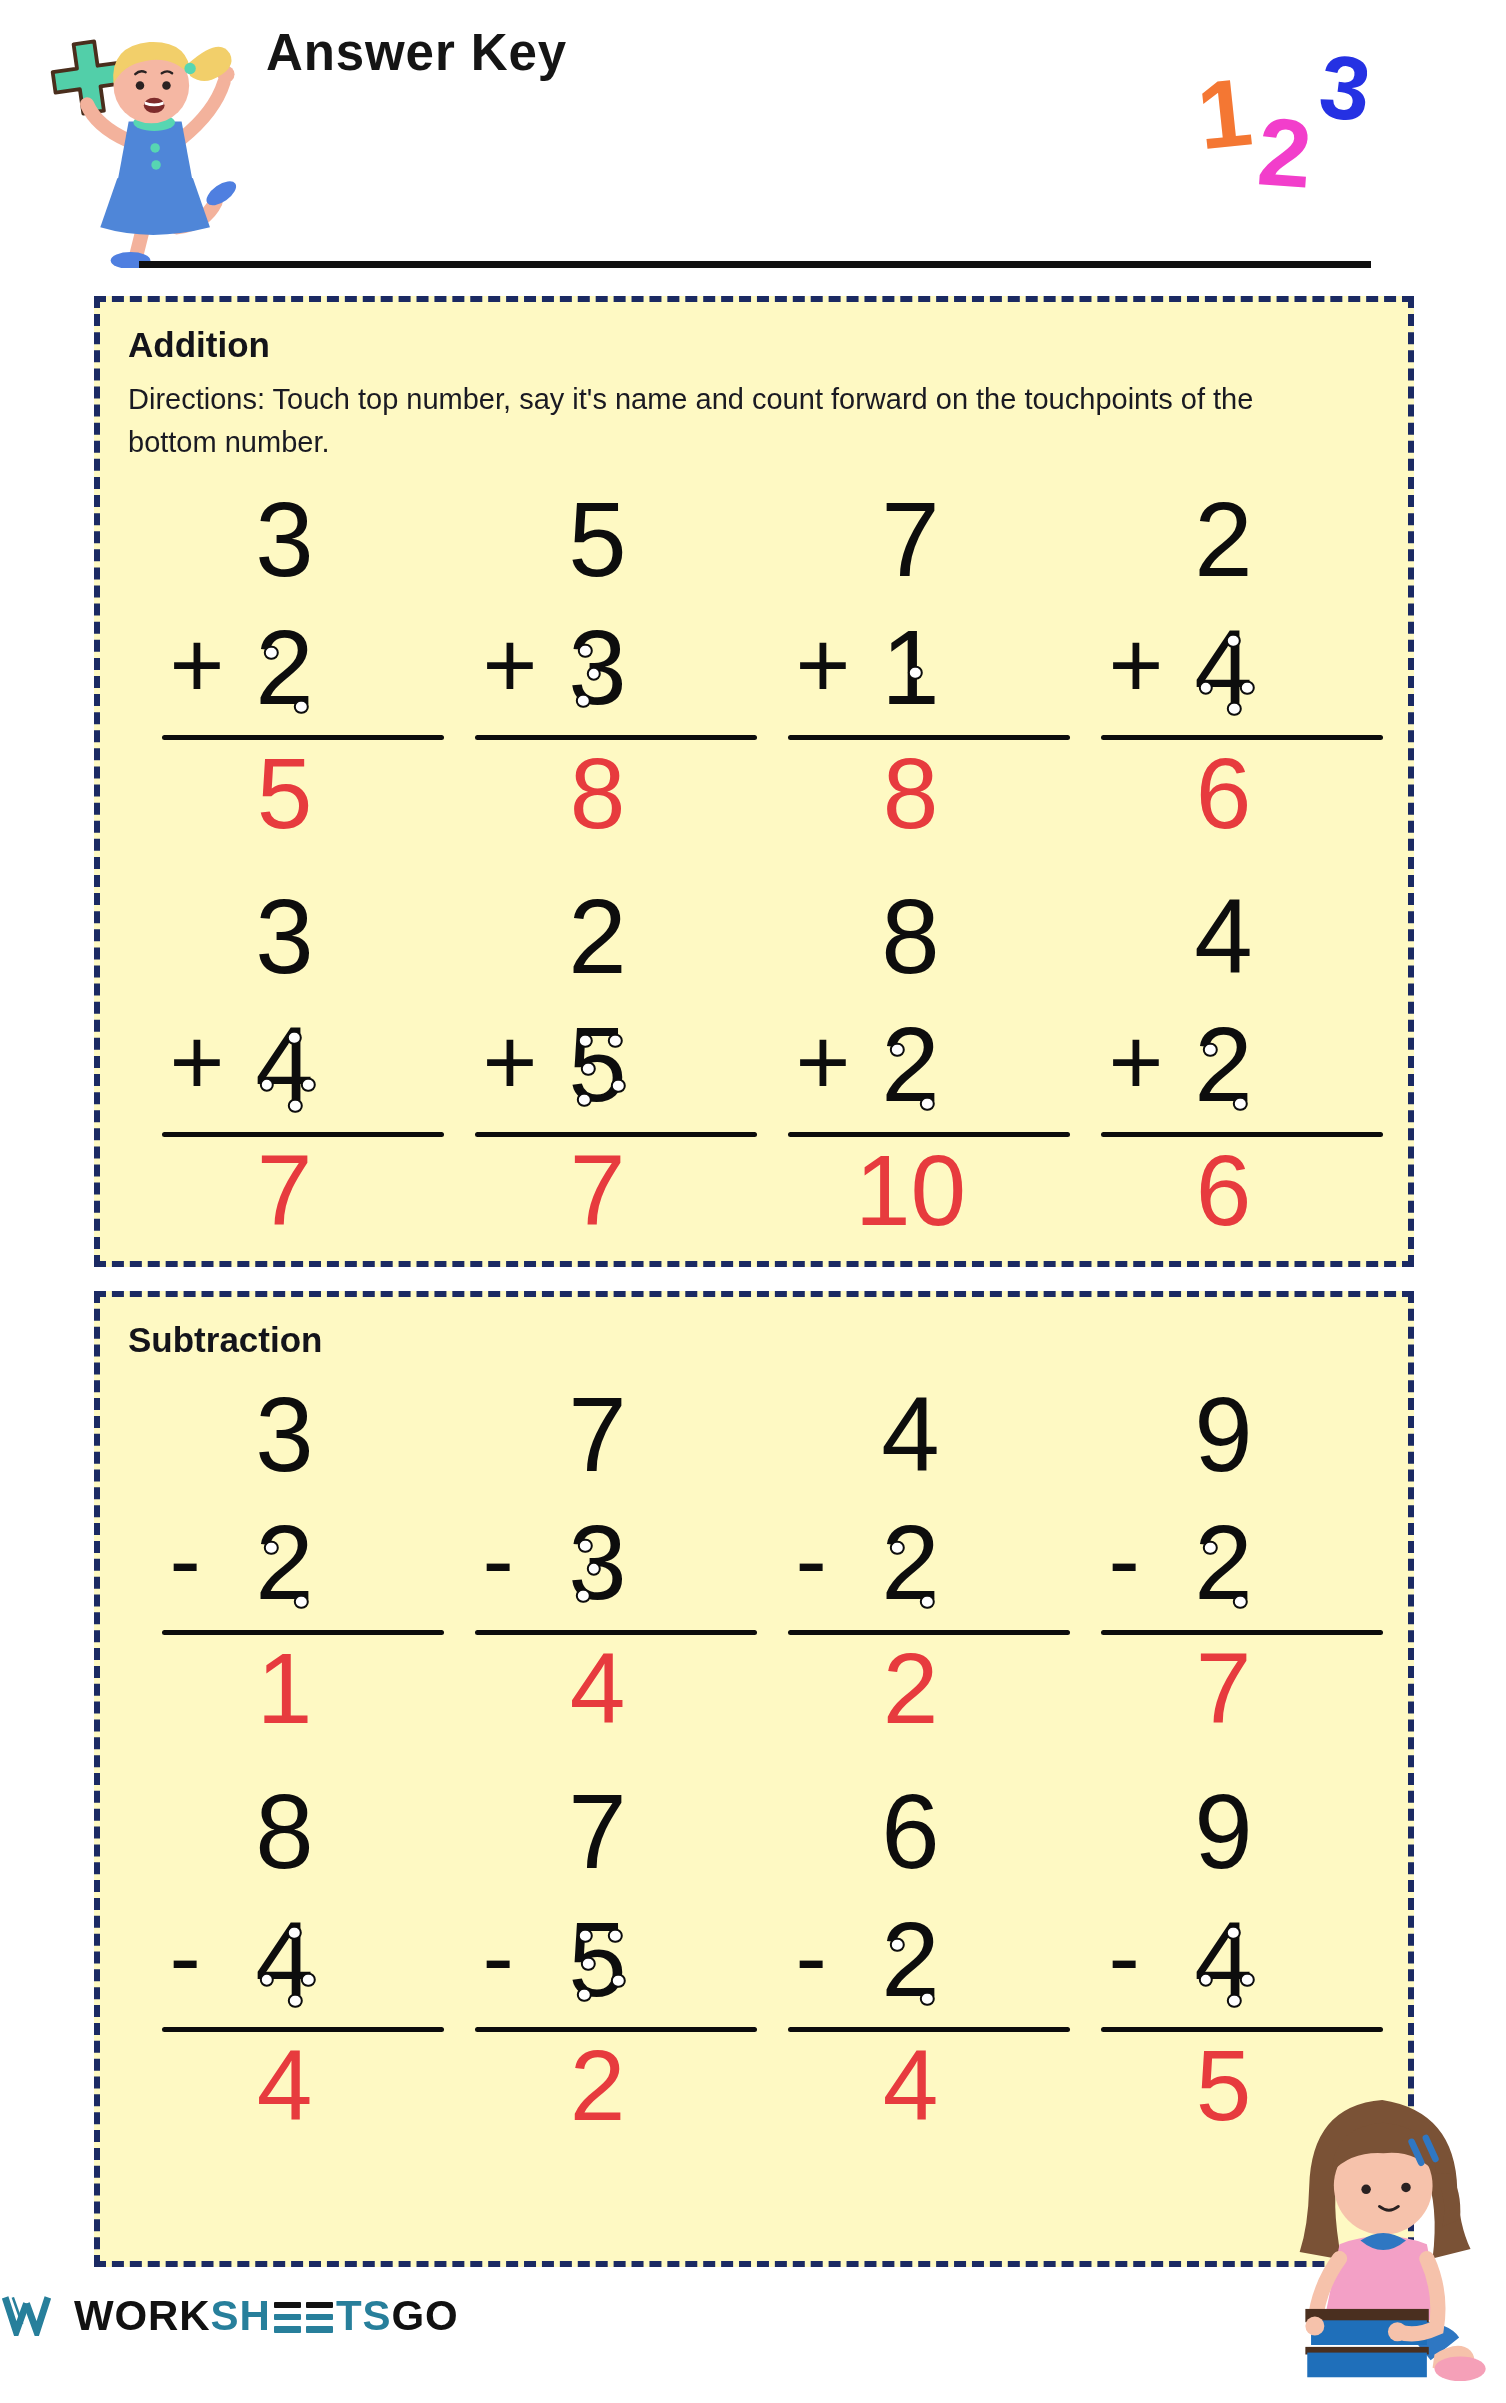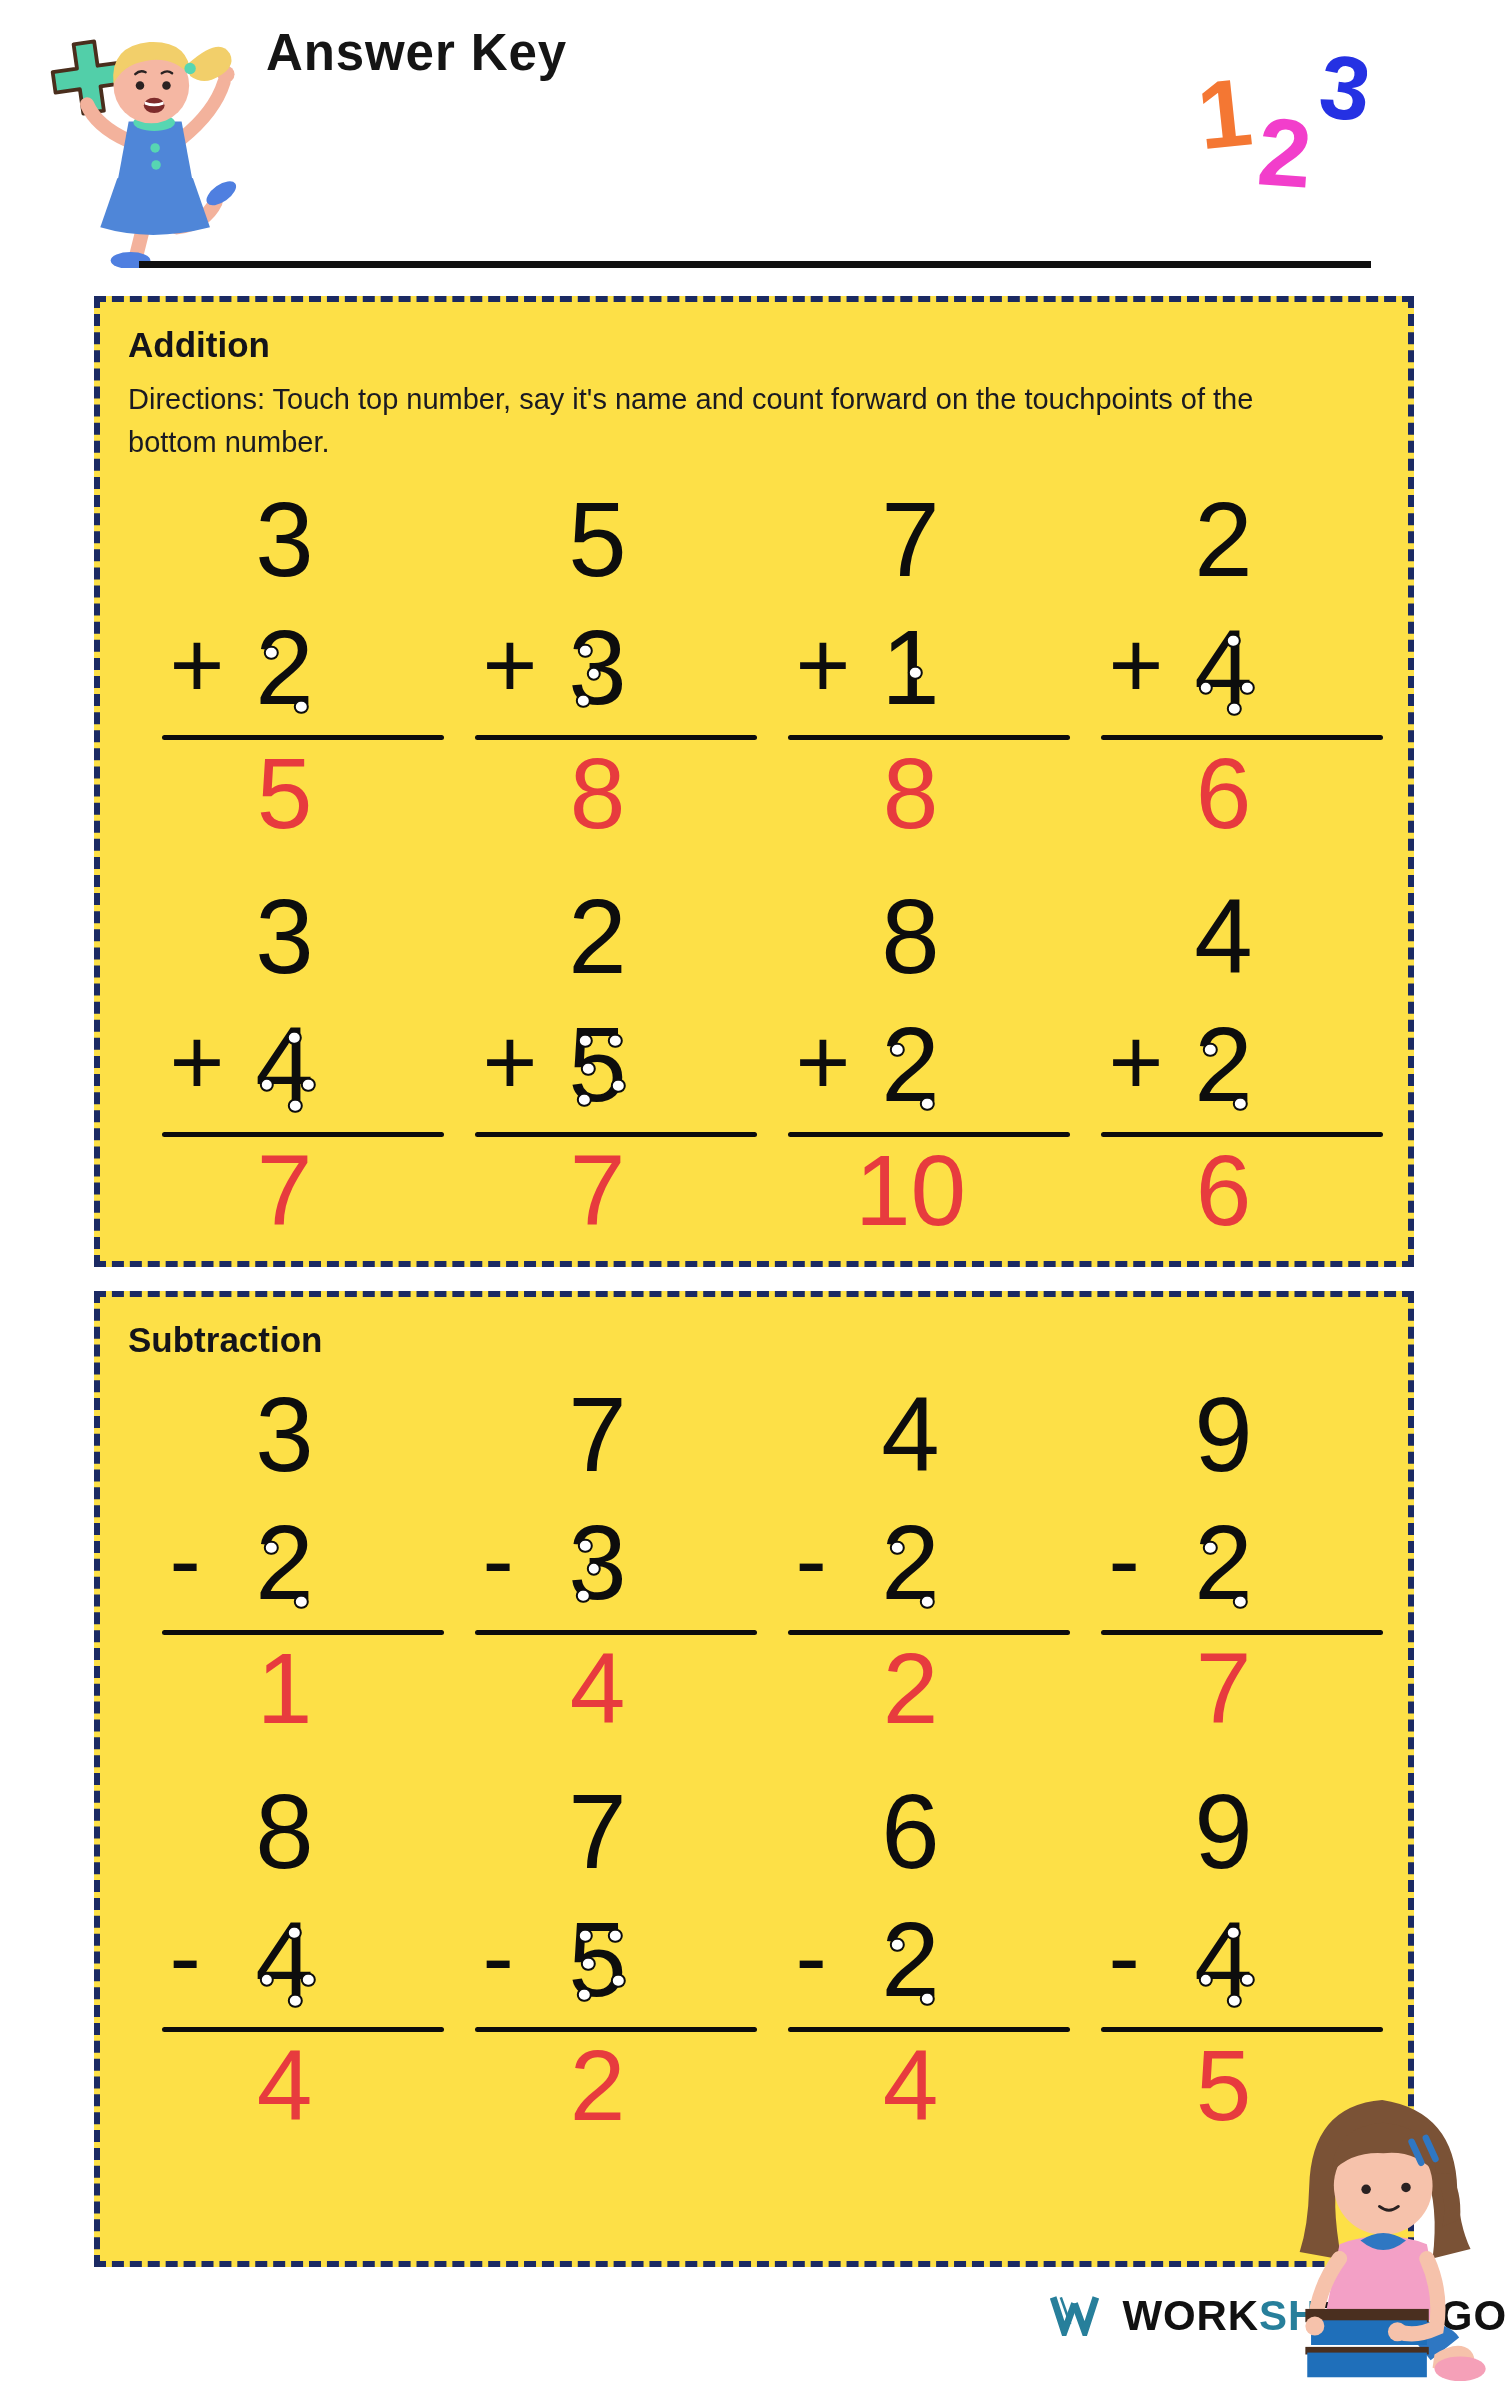--- a/index.html
+++ b/index.html
@@ -13,21 +13,21 @@
   .main-title{position:absolute;left:339px;top:117px;font-size:55px;font-weight:bold;
               color:var(--title-teal,#5b93a1);letter-spacing:1.9px;}
   .decor{position:absolute;left:1198px;top:43px;width:198px;height:179px;font-weight:bold;}
   .decor span{position:absolute;line-height:1;}
   .d1{left:0;top:22.6px;font-size:96px;color:var(--decor-one,#f47733);transform:rotate(-6deg);}
   .d2{left:60px;top:62px;font-size:96px;color:var(--decor-two,#f23ecb);transform:rotate(4deg);}
   .d3{left:122px;top:0;font-size:90px;color:var(--decor-three,#2531e3);transform:rotate(7deg);}
   .header-rule{position:absolute;left:139px;top:261px;width:1232px;height:6.6px;background:#101010;}
 
   
-  .section{position:absolute;left:94px;width:1320px;box-sizing:border-box;background:#fde047;
+  .section{position:absolute;left:94px;width:1320px;box-sizing:border-box;background:#fef9c3;
            border:6.6px dashed var(--dash-navy,#1b2a63);padding:22.6px 28px 0 28px;}
   #sec-addition{top:296px;height:971px;}
   #sec-subtraction{top:1291px;height:976px;}
   .sec-heading{font-size:35px;font-weight:bold;color:#14141a;}
   .sec-directions{margin-top:13px;font-size:29px;line-height:1.5;color:#1a1a22;max-width:1210px;}
 
   .problems{display:grid;grid-template-columns:repeat(4,1fr);margin-top:22.6px;row-gap:41px;}
   .problem{display:flex;justify-content:center;}
   .pcol{position:relative;width:245px;text-align:center;}
   .top-num{font-size:105px;line-height:1;color:#0d0d0d;}
@@ -38,21 +38,21 @@
   .dot{position:absolute;width:10.4px;height:10.4px;background:#fff;border:2.8px solid #0d0d0d;
        border-radius:50%;transform:translate(-50%,-50%);}
   .rule2{margin:15px auto 0;width:282px;height:5.6px;background:#0c0c0c;border-radius:2.8px;}
   .answer{margin-top:2.8px;font-size:100px;line-height:1;color:var(--answer-red,#e73b3e);}
 
   
   .sitting-girl{position:absolute;left:1273px;top:2083px;width:228px;height:318px;z-index:6;}
 
   
   .footer{position:absolute;top:2292px;left:0;width:1507px;display:flex;
-          justify-content:flex-end;align-items:center;gap:21px;}
+          justify-content:flex-start;align-items:center;gap:21px;}
   .logo-text{display:flex;align-items:center;font-size:42px;font-weight:bold;
              letter-spacing:0.9px;color:#111;}
   .lw-teal{color:var(--logo-teal,#277f9b);display:inline-flex;align-items:center;}
   .e-glyph{display:inline-flex;flex-direction:column;justify-content:space-between;
            width:27px;height:31px;margin:0 2.8px;transform:translateY(0.9px);}
   .e-bar{display:block;height:6.6px;background:var(--logo-teal,#277f9b);border-radius:0.9px;}
   .e-bar-top{background:#111;}
 </style>
 </head>
 <body>

